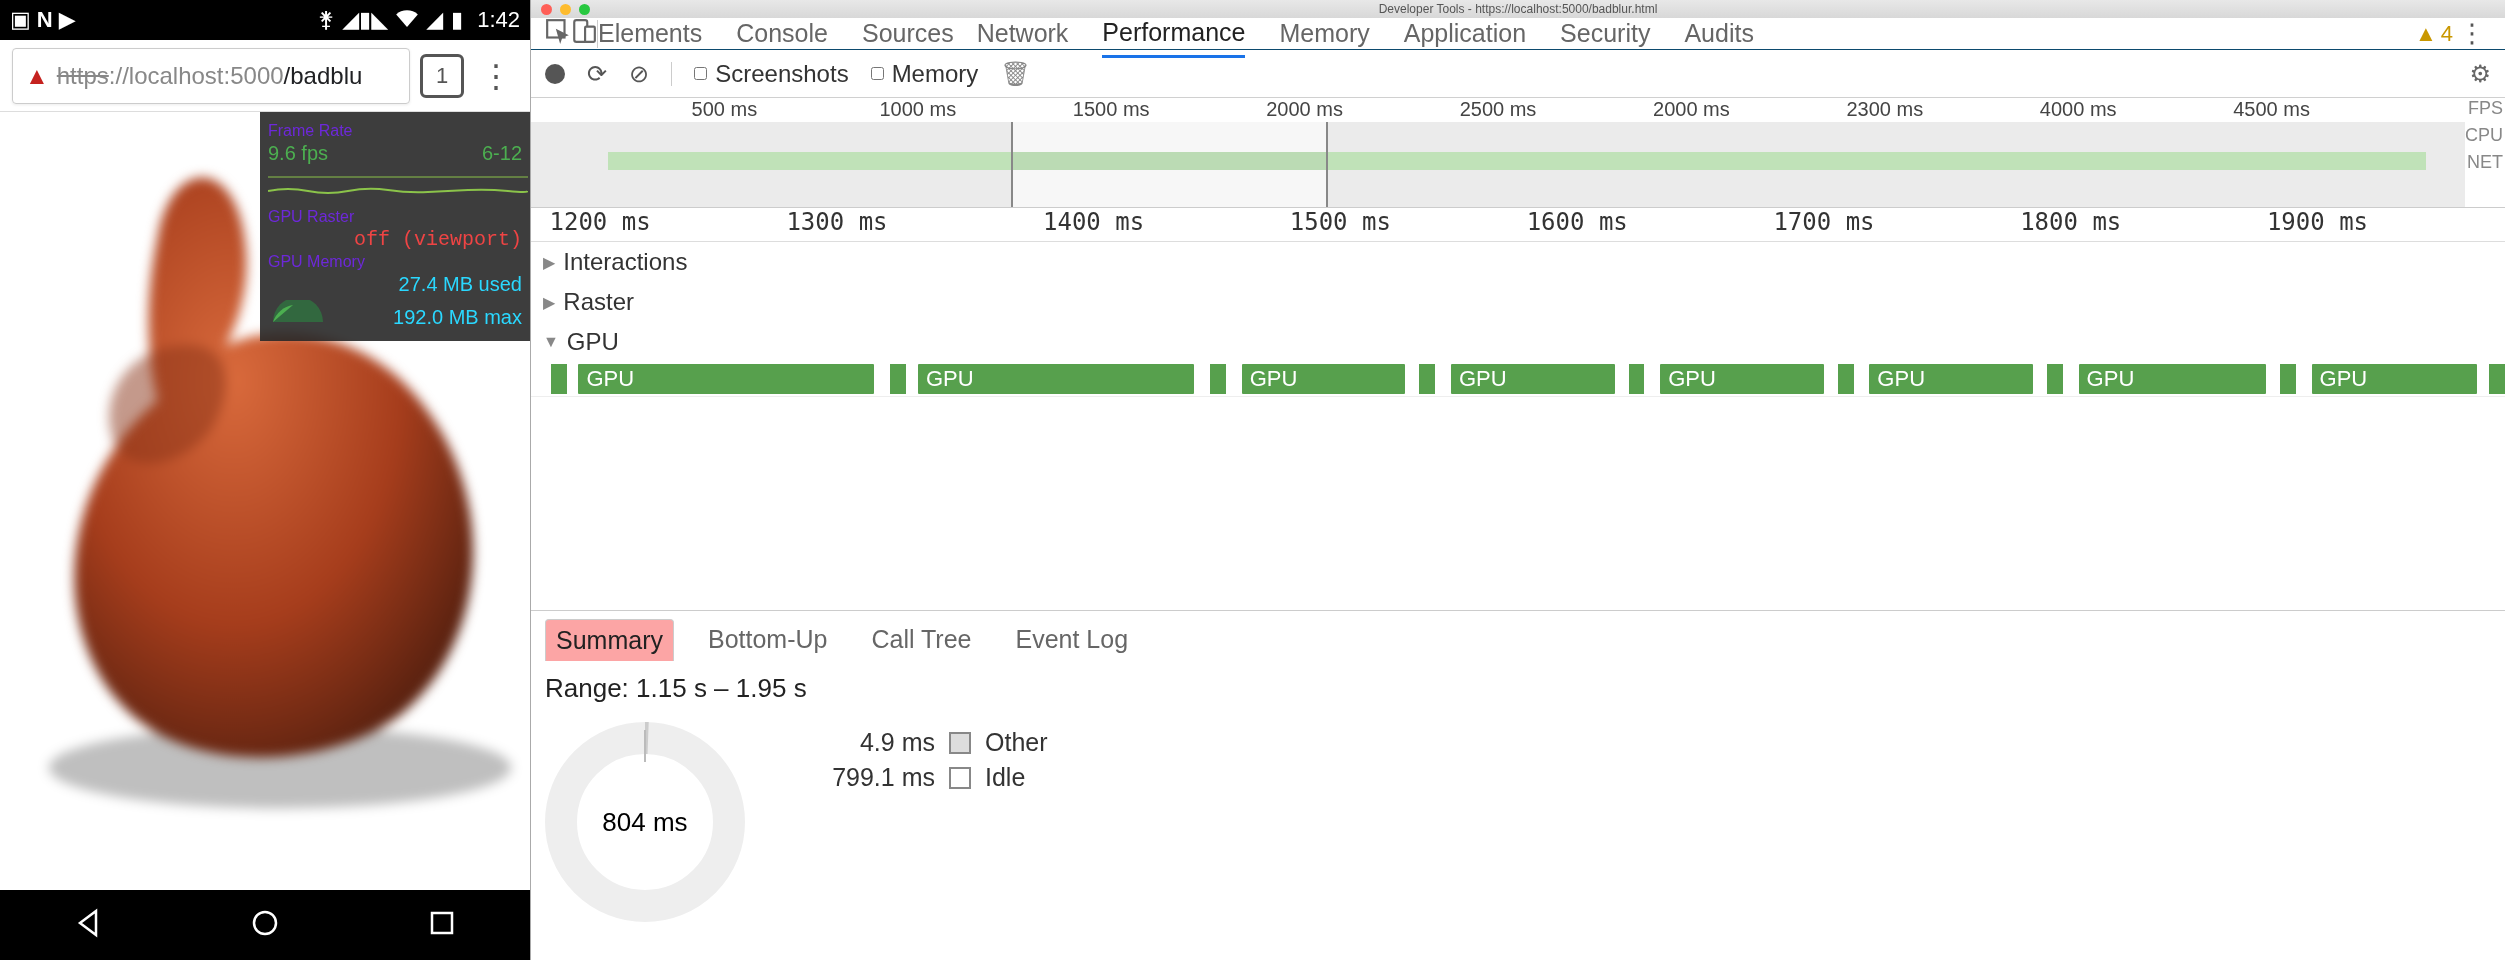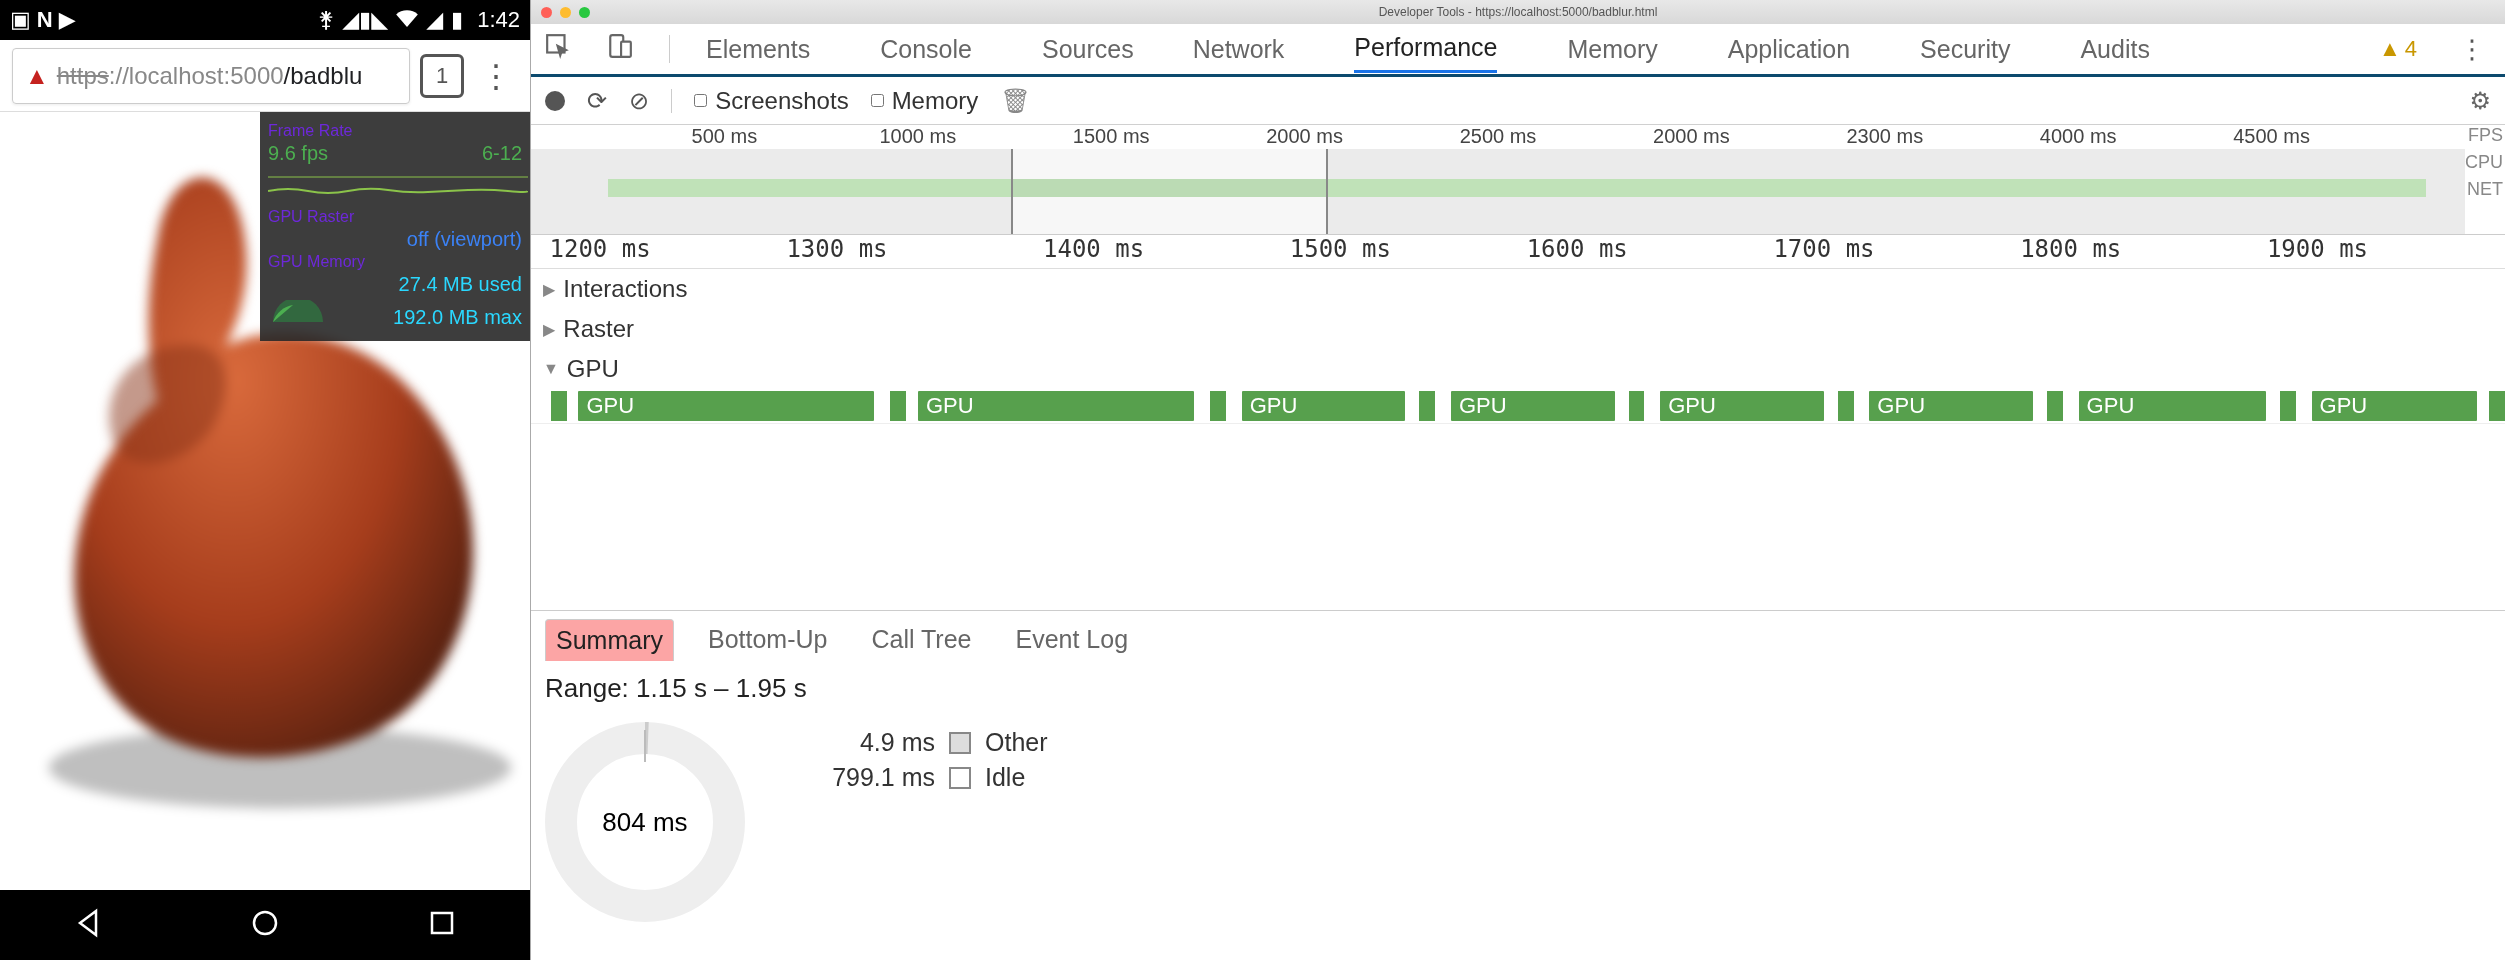--- a/index.html
+++ b/index.html
@@ -19,34 +19,34 @@
 .tabcount { width: 44px; height: 44px; border: 3px solid #555; border-radius: 6px; display: flex; align-items: center; justify-content: center; font-size: 22px; font-weight: 500; color: #555; }
 .kebab { font-size: 32px; color: #555; padding: 0 6px; }
 
 .phone-content { flex: 1; background: #fff; position: relative; overflow: hidden; }
 .bunny { position: absolute; left: 0; top: 30px; width: 560px; height: 680px; filter: blur(6px); }
 
 .hud { position: absolute; right: 0; top: 0; width: 270px; background: rgba(40,40,40,.9); color: #cce; font-size: 20px; padding: 10px 8px; }
 .hud .row { display: flex; justify-content: space-between; align-items: baseline; padding: 2px 0; }
 .hud .title { color: #6d28d9; font-size: 16px; }
 .hud .green { color: #4caf50; }
-.hud .yellow { color: #3b82f6; }
+.hud .yellow { color: #ef4444; font-family: Liberation Mono, monospace; }
 .hud .cyan { color: #2ad8ff; }
 .hud .spark { margin: 6px 0; height: 24px; }
 
 .navbar { height: 70px; background: #000; display: flex; justify-content: space-around; align-items: center; }
 
 
 .devtools { flex: 1; height: 960px; display: flex; flex-direction: column; border-left: 1px solid #aaa; }
-.titlebar { height: 24px; background: linear-gradient(#e8e8e8,#d8d8d8); font-size: 12px; color: #555; display: flex; align-items: center; justify-content: center; position: relative; }
+.titlebar { height: 18px; background: linear-gradient(#e8e8e8,#d8d8d8); font-size: 12px; color: #555; display: flex; align-items: center; justify-content: center; position: relative; }
 .titlebar .dots { position: absolute; left: 10px; display: flex; gap: 8px; }
 .titlebar .dot { width: 11px; height: 11px; border-radius: 50%; }
 .dot.red{background:#ff5f57;} .dot.yel{background:#febc2e;} .dot.grn{background:#28c840;}
 
-.tabbar { height: 53px; display: flex; align-items: center; padding: 0 14px; gap: 36px; border-bottom: 3px solid #0c4a6e; font-size: 25px; color: #666; }
+.tabbar { height: 32px; display: flex; align-items: center; padding: 0 14px; border-bottom: 1px solid #0c4a6e; font-size: 25px; color: #666; }
 .tabbar .spacer { flex: 1; }
 .tabbar .tab { cursor: pointer; padding: 8px 0; }
 .tabbar .tab.active { color: #222; border-bottom: 3px solid #1a73e8; }
 .tabbar .warn { color: #c99700; display: flex; align-items: center; gap: 4px; font-size: 22px; }
 .tabbar .sep { width: 1px; height: 28px; background: #ccc; }
 
 .controlbar { height: 48px; display: flex; align-items: center; padding: 0 14px; gap: 22px; border-bottom: 1px solid #d0d0d0; font-size: 24px; color: #555; }
 .controlbar .record { width: 20px; height: 20px; border-radius: 50%; background: #555; }
 .controlbar label { display: flex; align-items: center; gap: 8px; color: #333; }
 .controlbar .spacer { flex: 1; }

